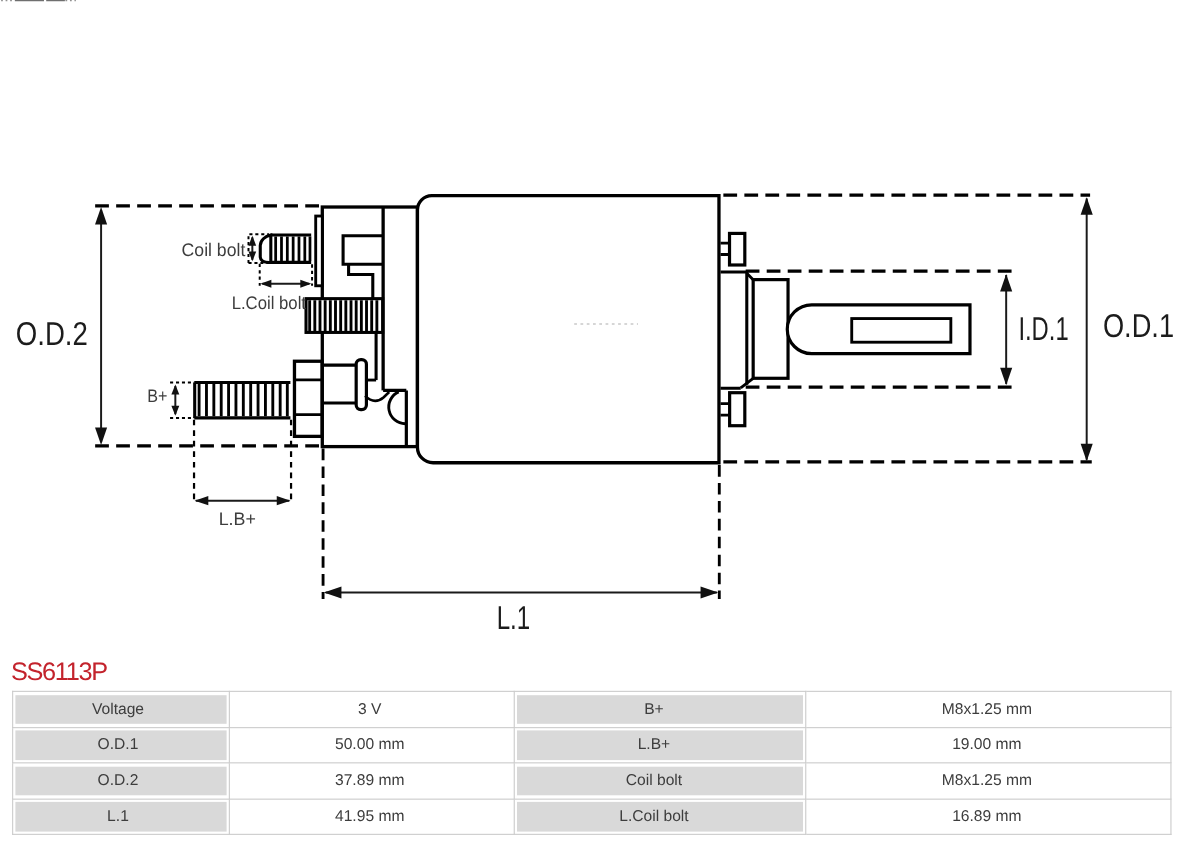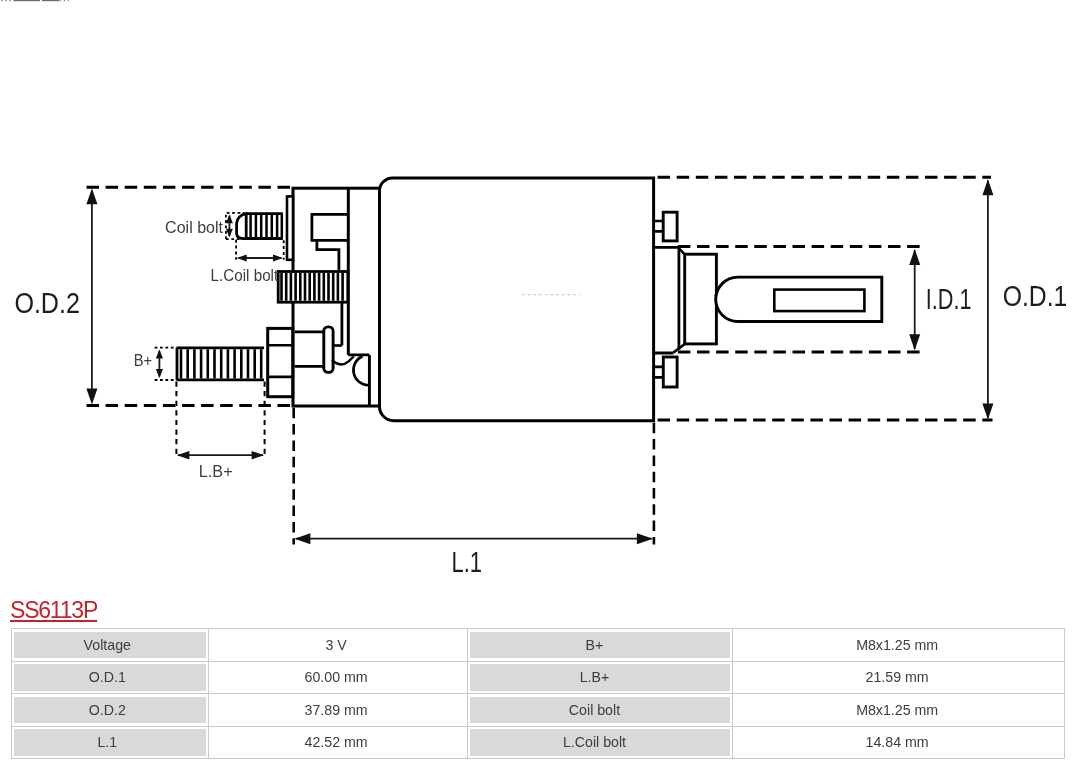--- a/index.html
+++ b/index.html
@@ -1,17 +1,17 @@
 <!DOCTYPE html>
 <html><head>
 <meta charset="utf-8">
 <style>
 html,body{margin:0;padding:0;background:#fff;width:1080px;height:767px;overflow:hidden;
 font-family:"Liberation Sans",sans-serif;}
-#code{position:absolute;left:10px;top:596.5px;color:#c3232c;font-size:23px;letter-spacing:-1.2px;text-decoration:underline;}
+#code{position:absolute;left:10px;top:596.5px;color:#c3232c;font-size:23px;letter-spacing:-1.2px;}
 #spec{position:absolute;left:11px;top:628px;width:1054px;border-collapse:collapse;
 font-size:14.2px;color:#3d3d3d;}
 #spec td{border:1px solid #cbcbcb;padding:0;height:31.5px;}
 #spec td div{margin:2px;height:26.5px;line-height:26.5px;text-align:center;padding-right:5px;}
 #spec td.v div{padding-right:3px;}
 #spec td.l3 div{padding-right:11px;}
 #spec td.l div{background:#d9d9d9;}
 </style>
 </head>
 <body>
@@ -198,27 +198,27 @@
         </td>
 <td class="v">
           <div>M8x1.25 mm</div>
         </td>
 </tr>
 <tr>
 <td class="l">
           <div>O.D.1</div>
         </td>
 <td class="v">
-          <div>60.00 mm</div>
+          <div>50.00 mm</div>
         </td>
 <td class="l l3">
           <div>L.B+</div>
         </td>
 <td class="v">
-          <div>21.59 mm</div>
+          <div>19.00 mm</div>
         </td>
 </tr>
 <tr>
 <td class="l">
           <div>O.D.2</div>
         </td>
 <td class="v">
           <div>37.89 mm</div>
         </td>
 <td class="l l3">
@@ -226,23 +226,23 @@
         </td>
 <td class="v">
           <div>M8x1.25 mm</div>
         </td>
 </tr>
 <tr>
 <td class="l">
           <div>L.1</div>
         </td>
 <td class="v">
-          <div>42.52 mm</div>
+          <div>41.95 mm</div>
         </td>
 <td class="l l3">
           <div>L.Coil bolt</div>
         </td>
 <td class="v">
-          <div>14.84 mm</div>
+          <div>16.89 mm</div>
         </td>
 </tr>
 </tbody>
   </table>
 
 </body></html>

